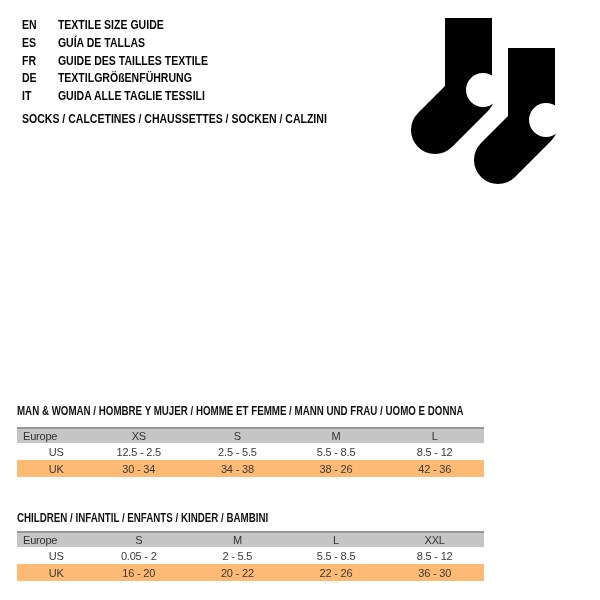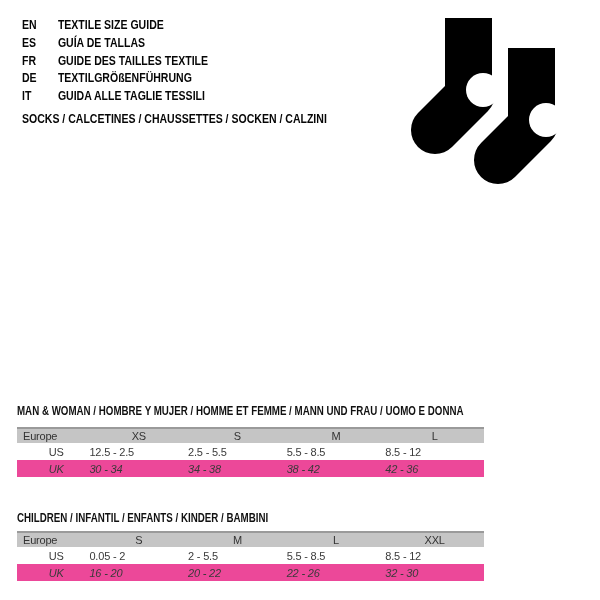--- a/index.html
+++ b/index.html
@@ -39,23 +39,23 @@
   table.size-table.adult{top:427px;}
   table.size-table.children{top:531px;}
   .size-table col.c0{width:72px;}
   .size-table col.c{width:98px;}
   .size-table th{
     background:#c5c5c5;border-top:2px solid #9a9a9a;
     height:14px;font-weight:normal;text-align:center;padding:0;
     color:#333;
   }
   .size-table th.lbl{text-align:left;padding-left:6px;}
-  .size-table td{height:17px;padding:0;}
+  .size-table td{height:17px;text-align:center;padding:0;}
   .size-table td.lbl{text-align:center;padding-left:6px;}
-  .size-table tr.row-uk td{background:#ec4899;font-style:italic;}
+  .size-table tr.row-uk td{background:#fdba74;}
 </style>
 </head>
 <body>
 
 <div class="lang-block">
   <div class="lang-row">
     <span class="code">EN</span>
     <span class="label">TEXTILE SIZE GUIDE</span>
   </div>
   <div class="lang-row">
@@ -112,21 +112,21 @@
     <td class="lbl">US</td>
     <td>12.5 - 2.5</td>
     <td>2.5 - 5.5</td>
     <td>5.5 - 8.5</td>
     <td>8.5 - 12</td>
   </tr>
   <tr class="row-uk">
     <td class="lbl">UK</td>
     <td>30 - 34</td>
     <td>34 - 38</td>
-    <td>38 - 42</td>
+    <td>38 - 26</td>
     <td>42 - 36</td>
   </tr>
   </tbody>
 </table>
 
 <div class="tbl-title children">CHILDREN / INFANTIL / ENFANTS / KINDER / BAMBINI</div>
 <table class="size-table children">
   <colgroup>
       <col class="c0">
       <col class="c">
@@ -147,16 +147,16 @@
     <td>0.05 - 2</td>
     <td>2 - 5.5</td>
     <td>5.5 - 8.5</td>
     <td>8.5 - 12</td>
   </tr>
   <tr class="row-uk">
     <td class="lbl">UK</td>
     <td>16 - 20</td>
     <td>20 - 22</td>
     <td>22 - 26</td>
-    <td>32 - 30</td>
+    <td>36 - 30</td>
   </tr>
   </tbody>
 </table>
 
 </body></html>

